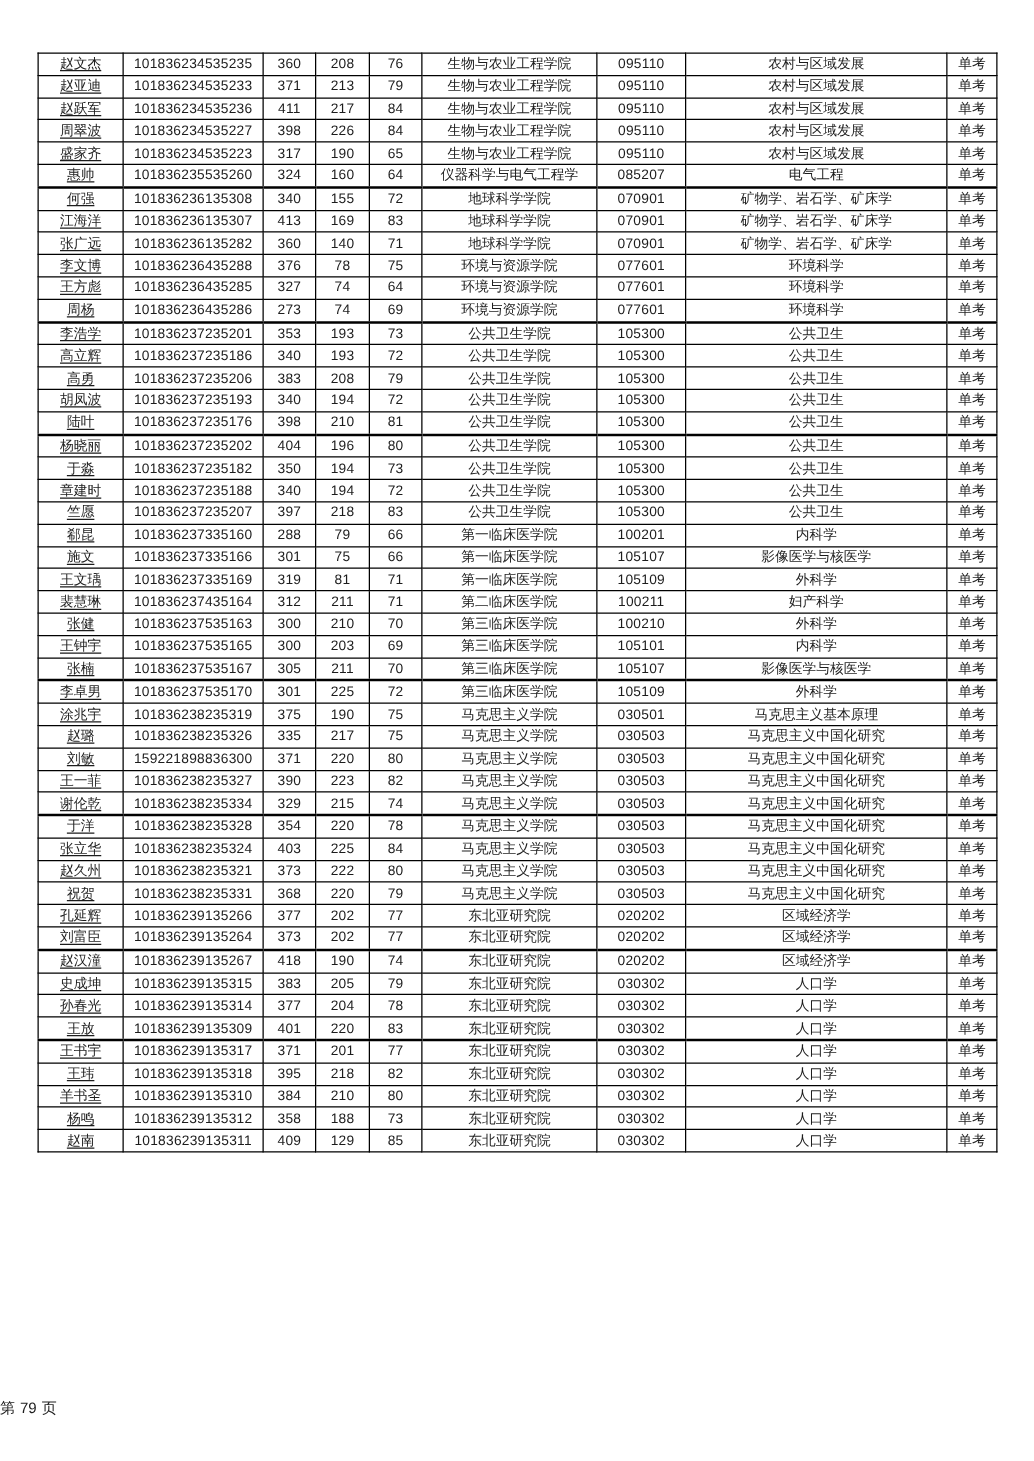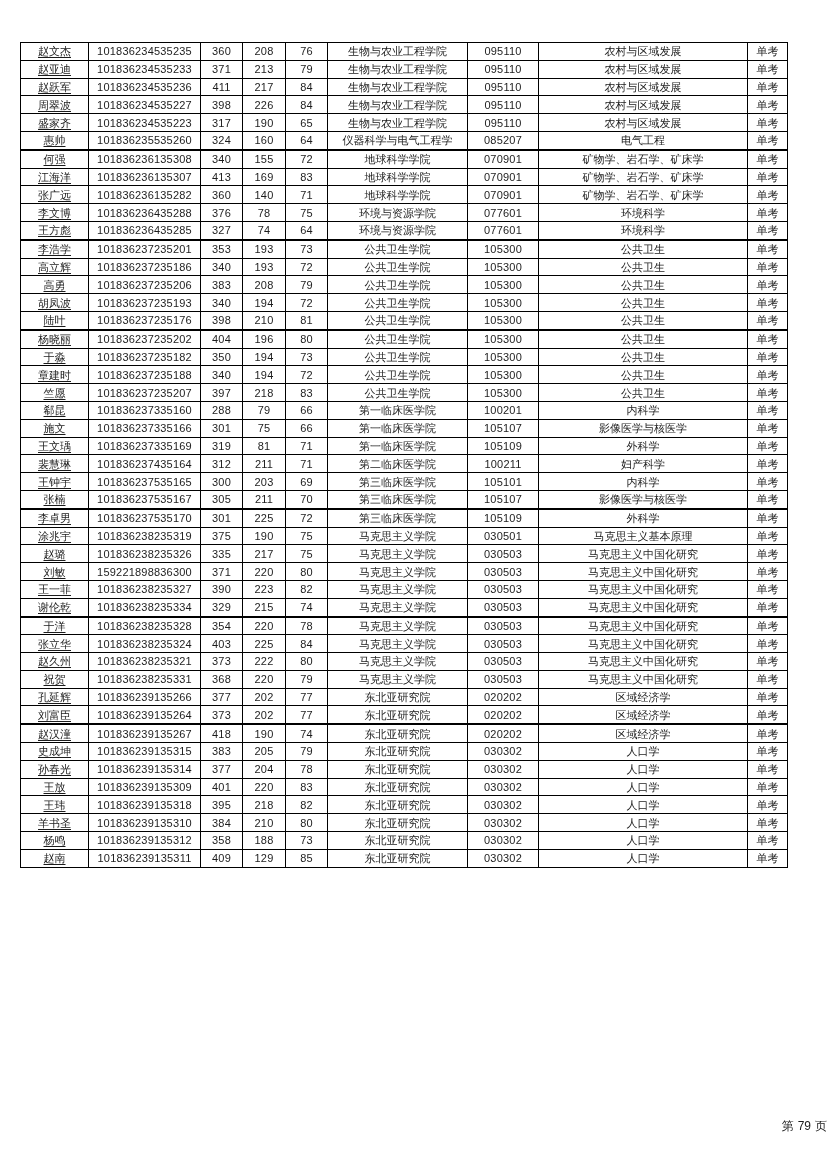--- a/index.html
+++ b/index.html
@@ -10,21 +10,21 @@
   }
   .page {
     position: relative;
     width: 827px;
     height: 1169px;
     background: #ffffff;
     overflow: hidden;
   }
   table.results {
     position: absolute;
-    left: 20px;
+    left: 30px;
     top: 42px;
     width: 767px;
     border-collapse: collapse;
     table-layout: fixed;
   }
   table.results td {
     border: 1px solid #000000;
     padding: 0;
     height: 16.8px;
     font-size: 11px;
@@ -47,21 +47,21 @@
   td.col-score_3,
   td.col-major_code {
     font-family: "Liberation Sans", sans-serif;
     letter-spacing: 0.2px;
   }
   .footer {
     position: absolute;
     left: 0;
     top: 1118px;
     width: 100%;
-    text-align: right;
+    text-align: left;
     font-size: 12px;
     color: #1c1c1c;
   }
   .footer .num {
     padding: 0 4px;
     font-family: "Liberation Sans", sans-serif;
   }
 </style>
 </head>
 <body>
@@ -194,20 +194,31 @@
           <td class="col-name"><span>王方彪</span></td>
           <td class="col-candidate_id"><span>101836236435285</span></td>
           <td class="col-score_total"><span>327</span></td>
           <td class="col-score_2"><span>74</span></td>
           <td class="col-score_3"><span>64</span></td>
           <td class="col-college"><span>环境与资源学院</span></td>
           <td class="col-major_code"><span>077601</span></td>
           <td class="col-major"><span>环境科学</span></td>
           <td class="col-exam_type"><span>单考</span></td>
         </tr>
+        <tr>
+          <td class="col-name"><span>周杨</span></td>
+          <td class="col-candidate_id"><span>101836236435286</span></td>
+          <td class="col-score_total"><span>273</span></td>
+          <td class="col-score_2"><span>74</span></td>
+          <td class="col-score_3"><span>69</span></td>
+          <td class="col-college"><span>环境与资源学院</span></td>
+          <td class="col-major_code"><span>077601</span></td>
+          <td class="col-major"><span>环境科学</span></td>
+          <td class="col-exam_type"><span>单考</span></td>
+        </tr>
         <tr class="thick-top">
           <td class="col-name"><span>李浩学</span></td>
           <td class="col-candidate_id"><span>101836237235201</span></td>
           <td class="col-score_total"><span>353</span></td>
           <td class="col-score_2"><span>193</span></td>
           <td class="col-score_3"><span>73</span></td>
           <td class="col-college"><span>公共卫生学院</span></td>
           <td class="col-major_code"><span>105300</span></td>
           <td class="col-major"><span>公共卫生</span></td>
           <td class="col-exam_type"><span>单考</span></td>
@@ -335,20 +346,31 @@
         </tr>
         <tr>
           <td class="col-name"><span>裴慧琳</span></td>
           <td class="col-candidate_id"><span>101836237435164</span></td>
           <td class="col-score_total"><span>312</span></td>
           <td class="col-score_2"><span>211</span></td>
           <td class="col-score_3"><span>71</span></td>
           <td class="col-college"><span>第二临床医学院</span></td>
           <td class="col-major_code"><span>100211</span></td>
           <td class="col-major"><span>妇产科学</span></td>
+          <td class="col-exam_type"><span>单考</span></td>
+        </tr>
+        <tr>
+          <td class="col-name"><span>张健</span></td>
+          <td class="col-candidate_id"><span>101836237535163</span></td>
+          <td class="col-score_total"><span>300</span></td>
+          <td class="col-score_2"><span>210</span></td>
+          <td class="col-score_3"><span>70</span></td>
+          <td class="col-college"><span>第三临床医学院</span></td>
+          <td class="col-major_code"><span>100210</span></td>
+          <td class="col-major"><span>外科学</span></td>
           <td class="col-exam_type"><span>单考</span></td>
         </tr>
         <tr>
           <td class="col-name"><span>王钟宇</span></td>
           <td class="col-candidate_id"><span>101836237535165</span></td>
           <td class="col-score_total"><span>300</span></td>
           <td class="col-score_2"><span>203</span></td>
           <td class="col-score_3"><span>69</span></td>
           <td class="col-college"><span>第三临床医学院</span></td>
           <td class="col-major_code"><span>105101</span></td>
@@ -535,20 +557,31 @@
           <td class="col-name"><span>王放</span></td>
           <td class="col-candidate_id"><span>101836239135309</span></td>
           <td class="col-score_total"><span>401</span></td>
           <td class="col-score_2"><span>220</span></td>
           <td class="col-score_3"><span>83</span></td>
           <td class="col-college"><span>东北亚研究院</span></td>
           <td class="col-major_code"><span>030302</span></td>
           <td class="col-major"><span>人口学</span></td>
           <td class="col-exam_type"><span>单考</span></td>
         </tr>
+        <tr class="thick-top">
+          <td class="col-name"><span>王书宇</span></td>
+          <td class="col-candidate_id"><span>101836239135317</span></td>
+          <td class="col-score_total"><span>371</span></td>
+          <td class="col-score_2"><span>201</span></td>
+          <td class="col-score_3"><span>77</span></td>
+          <td class="col-college"><span>东北亚研究院</span></td>
+          <td class="col-major_code"><span>030302</span></td>
+          <td class="col-major"><span>人口学</span></td>
+          <td class="col-exam_type"><span>单考</span></td>
+        </tr>
         <tr>
           <td class="col-name"><span>王玮</span></td>
           <td class="col-candidate_id"><span>101836239135318</span></td>
           <td class="col-score_total"><span>395</span></td>
           <td class="col-score_2"><span>218</span></td>
           <td class="col-score_3"><span>82</span></td>
           <td class="col-college"><span>东北亚研究院</span></td>
           <td class="col-major_code"><span>030302</span></td>
           <td class="col-major"><span>人口学</span></td>
           <td class="col-exam_type"><span>单考</span></td>

